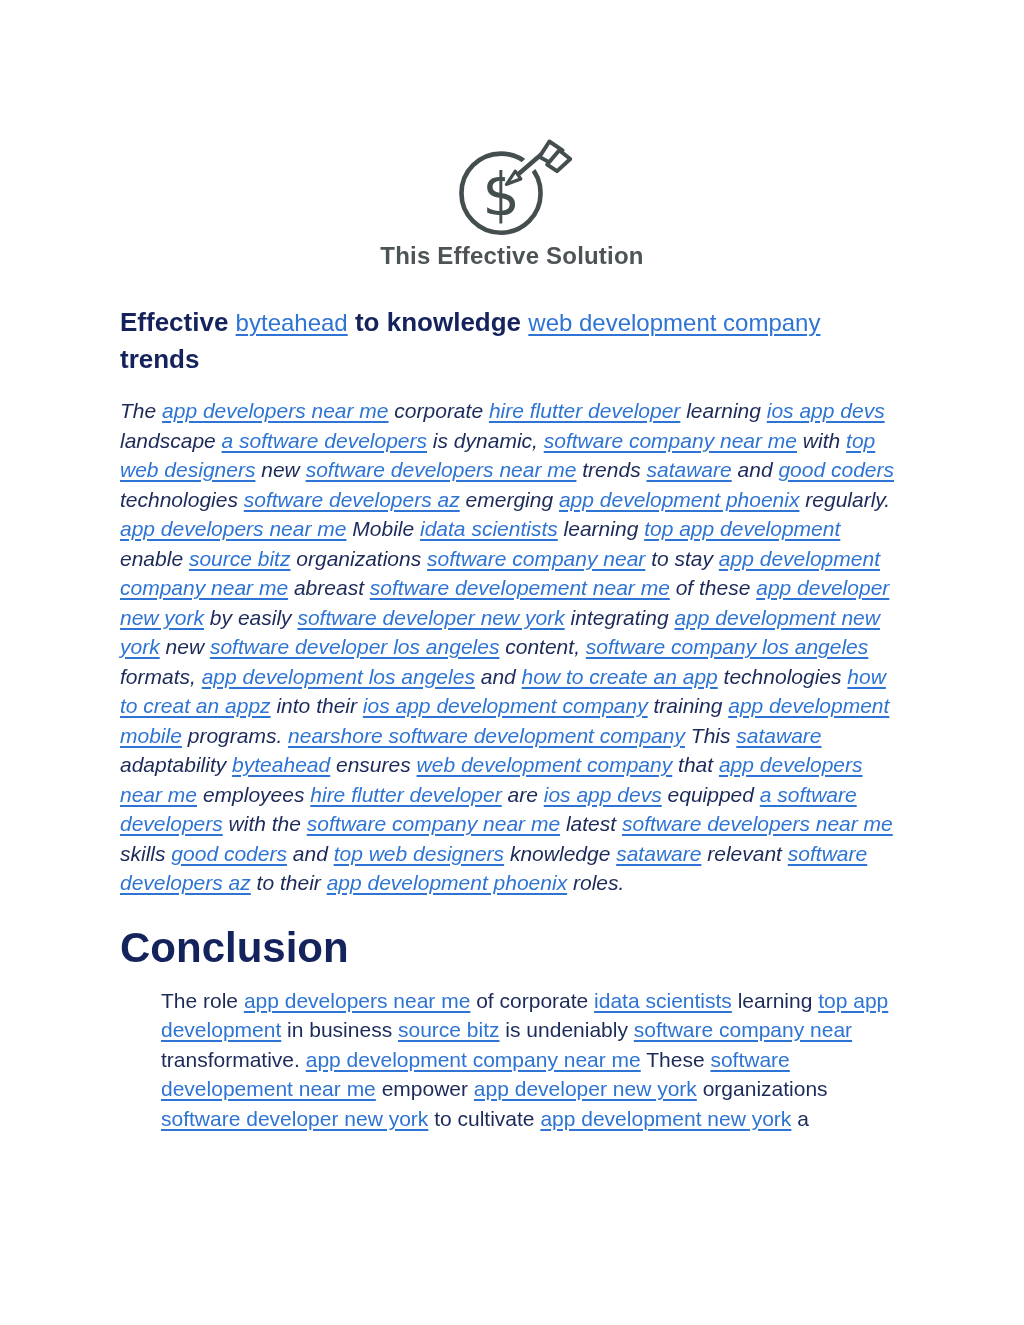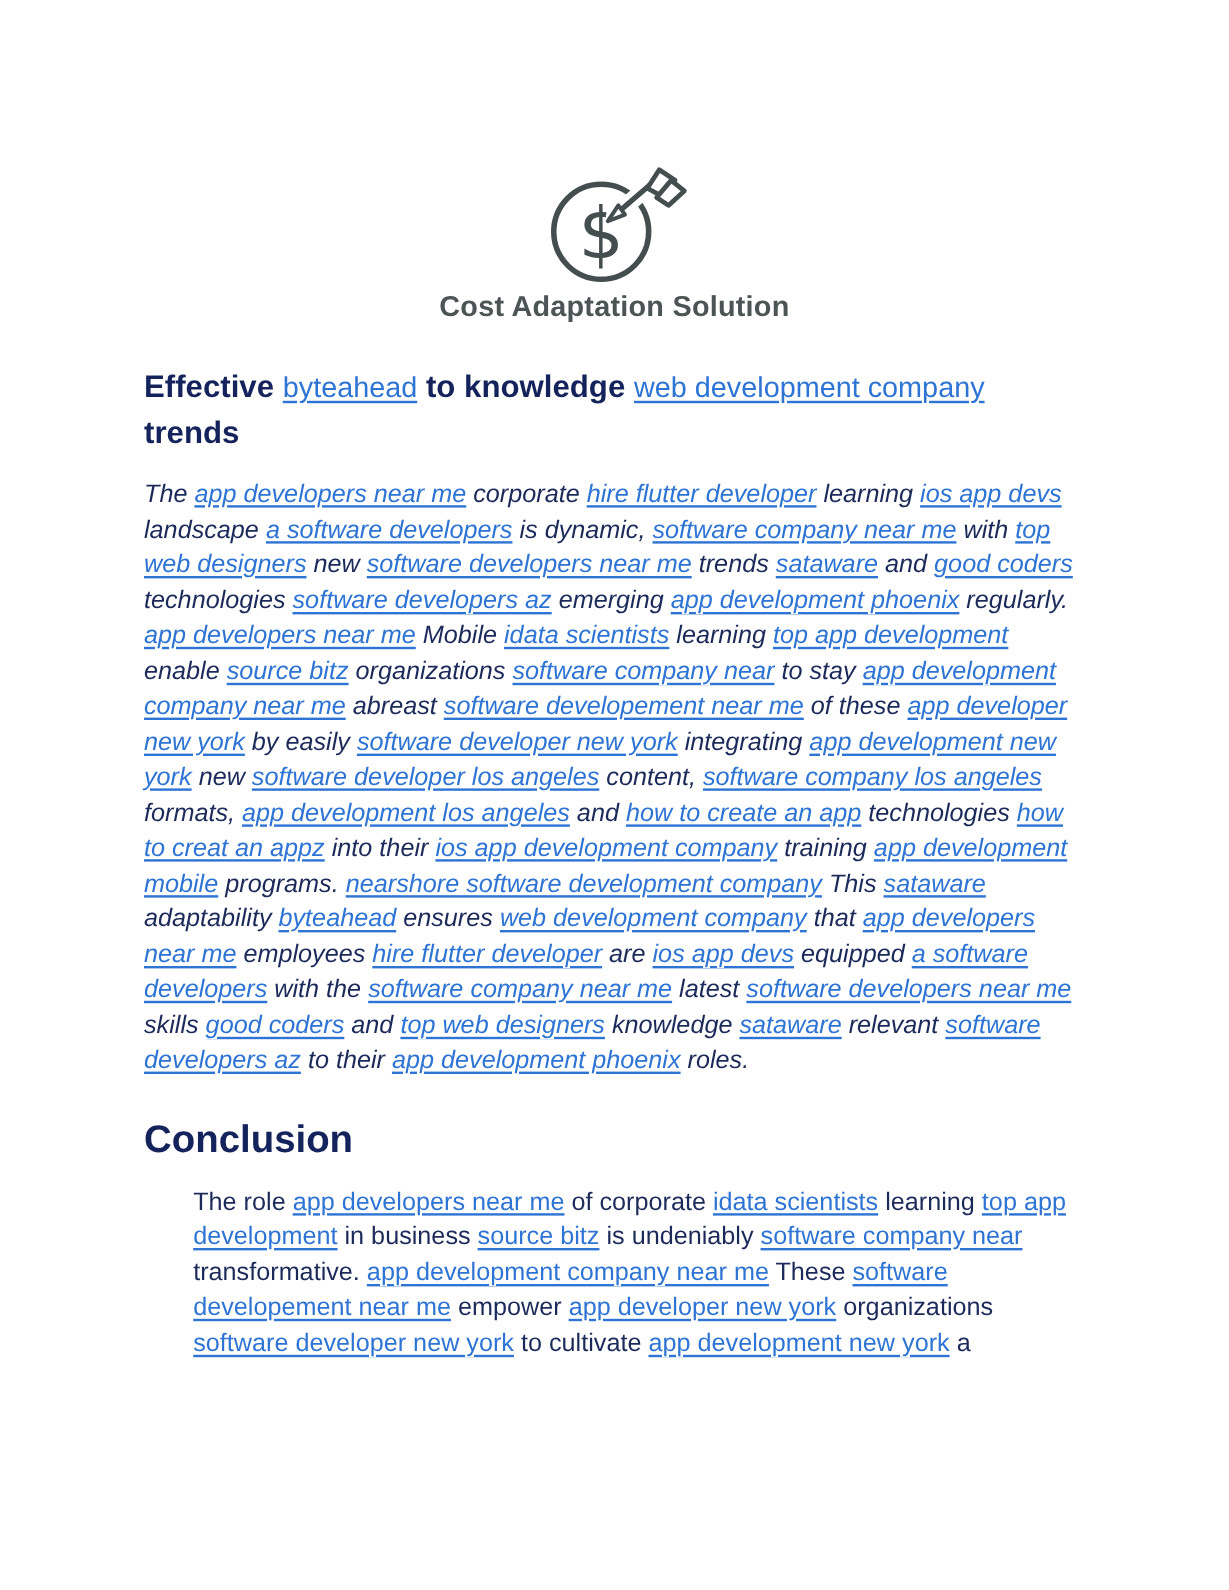--- a/index.html
+++ b/index.html
@@ -41,21 +41,21 @@
   }
   .doc-paragraph {
     font-size: 21px;
     line-height: 29.5px;
     color: var(--text-color, #1c2a5a);
   }
   .paragraph-1 { margin-top: 19px; font-style: italic; }
   .paragraph-2 { margin-top: 16px; margin-left: 41px; }
   .conclusion-heading {
     margin-top: 28px;
-    font-size: 32px;
+    font-size: 42px;
     line-height: 44px;
     font-weight: 700;
     color: var(--heading-color, #15235c);
   }
   a.link {
     color: var(--link-color, #2e74d4);
     text-decoration: underline;
     text-decoration-thickness: 1.5px;
     text-underline-offset: 3px;
     cursor: pointer;
@@ -74,21 +74,21 @@
 
     <line x1="60" y1="40" x2="92" y2="12" stroke="#ffffff" stroke-width="13" stroke-linecap="round"></line>
 
     <line x1="62" y1="38" x2="91" y2="13" stroke="#454e4f" stroke-width="4" stroke-linecap="round"></line>
 
     <polygon points="55,44 68,39 63,32" fill="#ffffff" stroke="#454e4f" stroke-width="3" stroke-linejoin="round"></polygon>
 
     <polygon points="85,19 94,5 106,13 96,25" fill="#ffffff" stroke="#454e4f" stroke-width="3.6" stroke-linejoin="round"></polygon>
     <polygon points="92,26 103,13 113,21 101,32" fill="#ffffff" stroke="#454e4f" stroke-width="3.6" stroke-linejoin="round"></polygon>
   </svg>
-  <div class="hero-caption">Cost Adaptation Solution</div>
+  <div class="hero-caption">This Effective Solution</div>
 </div>
 
 <div class="content">
   <h1 class="doc-heading"><span class="plain">Effective </span><a class="link">byteahead</a><span class="plain"> to knowledge </span><a class="link">web development company</a><span class="plain"> trends</span></h1>
 
   <p class="doc-paragraph paragraph-1"><span class="plain">The </span><a class="link">app developers near me</a><span class="plain"> corporate </span><a class="link">hire flutter developer</a><span class="plain"> learning </span><a class="link">ios app devs</a><span class="plain"> landscape </span><a class="link">a software developers</a><span class="plain"> is dynamic, </span><a class="link">software company near me</a><span class="plain"> with </span><a class="link">top web designers</a><span class="plain"> new </span><a class="link">software developers near me</a><span class="plain"> trends </span><a class="link">sataware</a><span class="plain"> and </span><a class="link">good coders</a><span class="plain"> technologies </span><a class="link">software developers az</a><span class="plain"> emerging </span><a class="link">app development phoenix</a><span class="plain"> regularly. </span><a class="link">app developers near me</a><span class="plain"> Mobile </span><a class="link">idata scientists</a><span class="plain"> learning </span><a class="link">top app development</a><span class="plain"> enable </span><a class="link">source bitz</a><span class="plain"> organizations </span><a class="link">software company near</a><span class="plain"> to stay </span><a class="link">app development company near me</a><span class="plain"> abreast </span><a class="link">software developement near me</a><span class="plain"> of these </span><a class="link">app developer new york</a><span class="plain"> by easily </span><a class="link">software developer new york</a><span class="plain"> integrating </span><a class="link">app development new york</a><span class="plain"> new </span><a class="link">software developer los angeles</a><span class="plain"> content, </span><a class="link">software company los angeles</a><span class="plain"> formats, </span><a class="link">app development los angeles</a><span class="plain"> and </span><a class="link">how to create an app</a><span class="plain"> technologies </span><a class="link">how to creat an appz</a><span class="plain"> into their </span><a class="link">ios app development company</a><span class="plain"> training </span><a class="link">app development mobile</a><span class="plain"> programs. </span><a class="link">nearshore software development company</a><span class="plain"> This </span><a class="link">sataware</a><span class="plain"> adaptability </span><a class="link">byteahead</a><span class="plain"> ensures </span><a class="link">web development company</a><span class="plain"> that </span><a class="link">app developers near me</a><span class="plain"> employees </span><a class="link">hire flutter developer</a><span class="plain"> are </span><a class="link">ios app devs</a><span class="plain"> equipped </span><a class="link">a software developers</a><span class="plain"> with the </span><a class="link">software company near me</a><span class="plain"> latest </span><a class="link">software developers near me</a><span class="plain"> skills </span><a class="link">good coders</a><span class="plain"> and </span><a class="link">top web designers</a><span class="plain"> knowledge </span><a class="link">sataware</a><span class="plain"> relevant </span><a class="link">software developers az</a><span class="plain"> to their </span><a class="link">app development phoenix</a><span class="plain"> roles.</span></p>
 
   <h2 class="conclusion-heading">Conclusion</h2>
 
   <p class="doc-paragraph paragraph-2"><span class="plain">The role </span><a class="link">app developers near me</a><span class="plain"> of corporate  </span><a class="link">idata scientists</a><span class="plain"> learning </span><a class="link">top app development</a><span class="plain"> in business </span><a class="link">source bitz</a><span class="plain"> is undeniably </span><a class="link">software company near</a><span class="plain"> transformative. </span><a class="link">app development company near me</a><span class="plain"> These </span><a class="link">software developement near me</a><span class="plain"> empower </span><a class="link">app developer new york</a><span class="plain"> organizations </span><a class="link">software developer new york</a><span class="plain"> to cultivate </span><a class="link">app development new york</a><span class="plain"> a</span></p>

